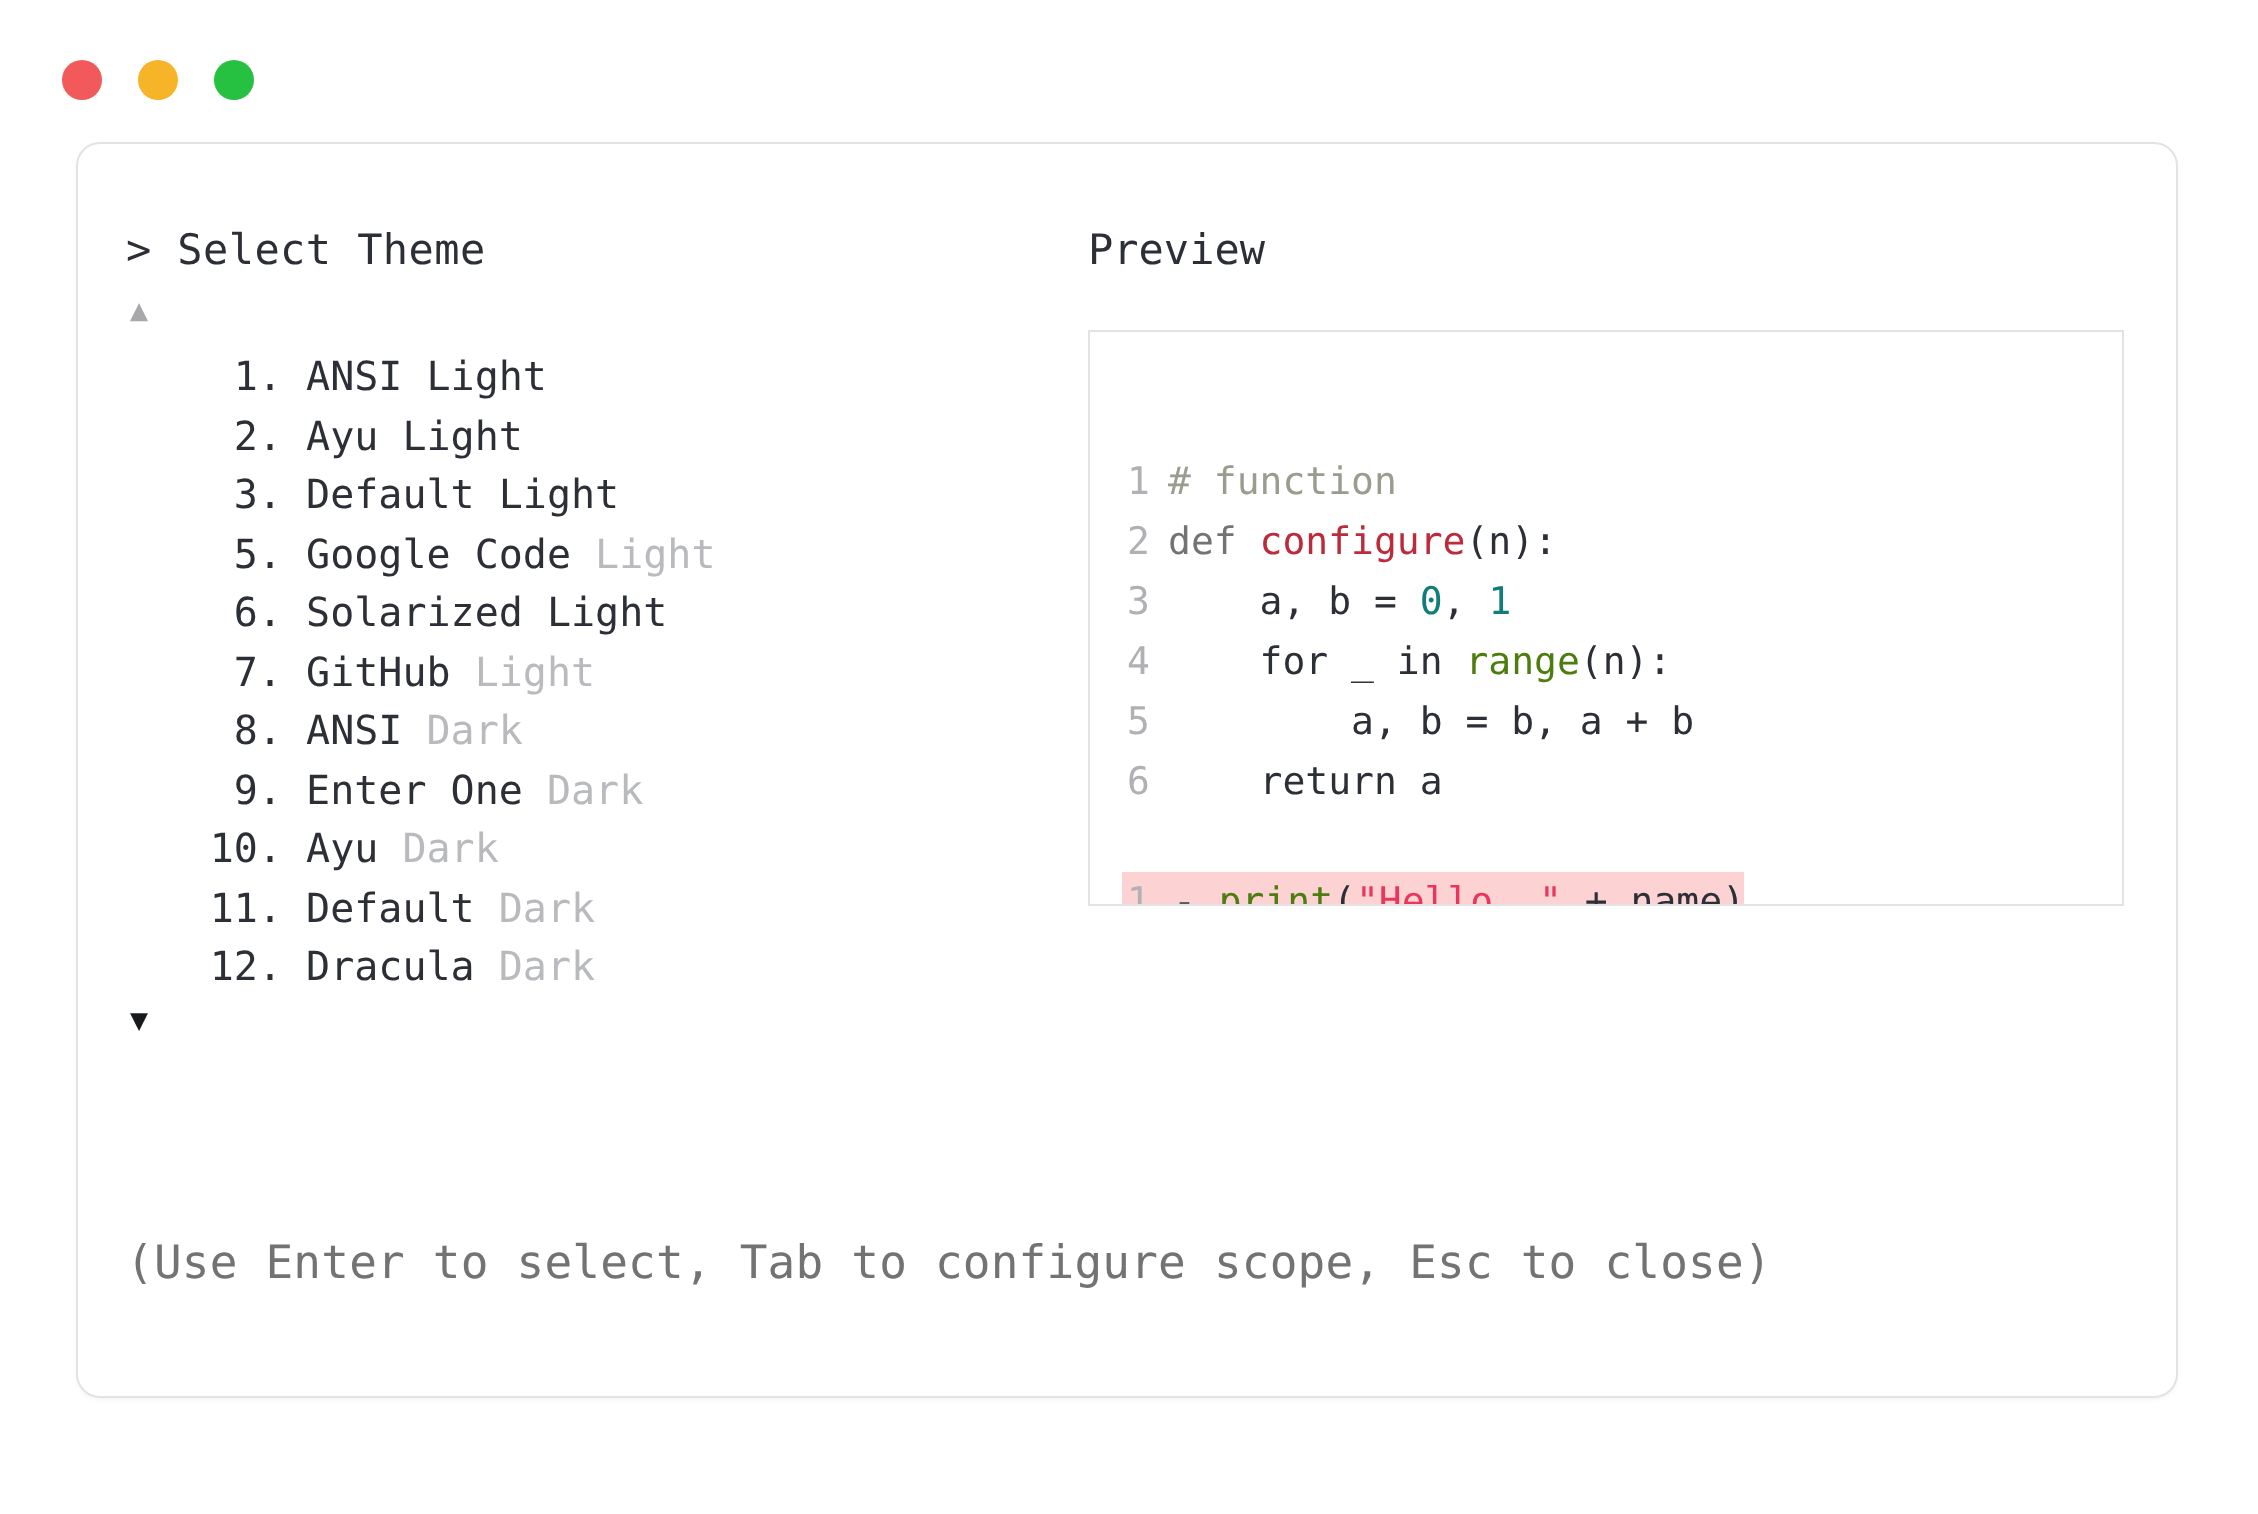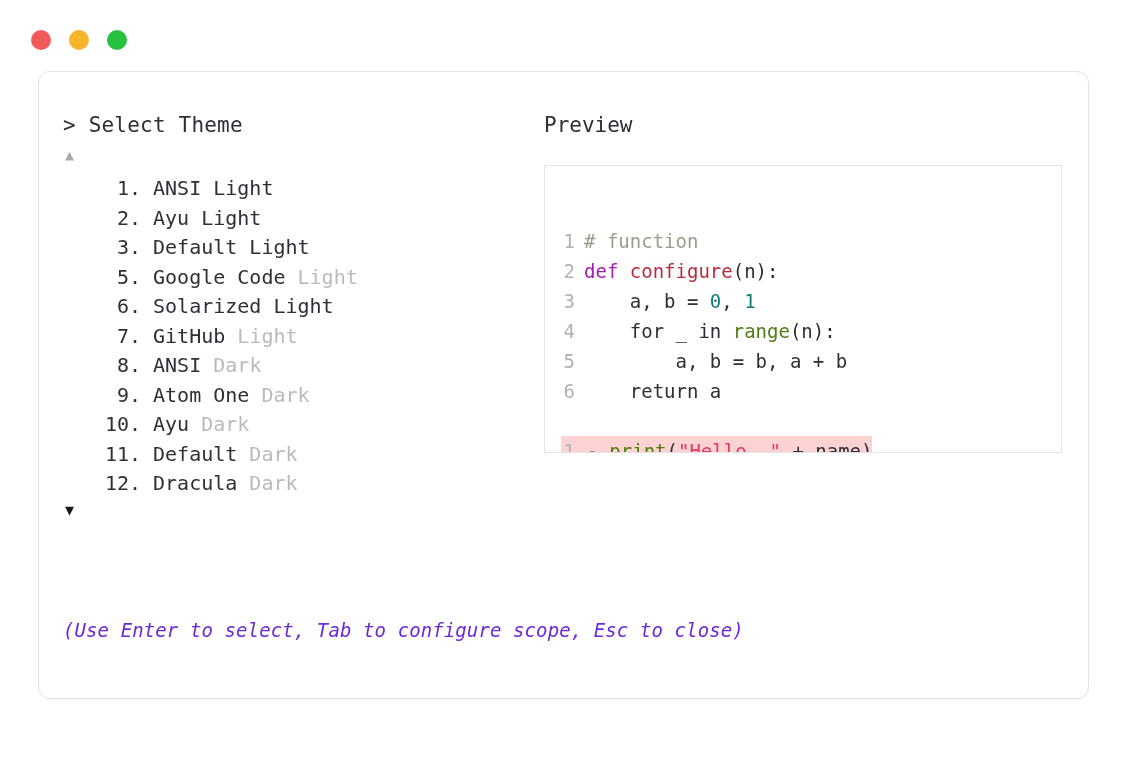--- a/index.html
+++ b/index.html
@@ -109,25 +109,24 @@
   .theme-row.selected .idx,
   .theme-row.selected .name,
   .theme-row.selected .variant { color: #10807e; }
   .variant { color: #2c2f36; white-space: pre; }
   .variant.muted { color: #b9babd; }
 
   .hint {
     position: absolute;
     left: 24px;
     top: 547px;
-    font-size: 19px;
-    color: #6d28d9;
+    font-size: 23px;
+    color: #737373;
     white-space: pre;
     letter-spacing: 0.1px;
-    font-style: italic;
   }
 
   
   .right-col {
     position: absolute;
     left: 505px;
     top: 40px;
     width: 520px;
   }
   .preview-label {
@@ -180,21 +179,21 @@
     display: inline-block;
     width: 14px;
     text-align: right;
     color: #b0b1b4;
     white-space: pre;
   }
   .diff-line .sign { color: #57595e; white-space: pre; }
 
   
   .tok-comment { color: #9a9d8e; }
-  .tok-keyword { color: #a21caf; }
+  .tok-keyword { color: #737373; }
   .tok-func    { color: #bb2b3c; }
   .tok-plain   { color: #2c2f36; }
   .tok-num     { color: #107d7a; }
   .tok-builtin { color: #4d7c0f; }
   .tok-string  { color: #e8365d; }
   .tok-prefix  { color: #bb2b3c; }
 </style>
 </head>
 <body>
 
@@ -213,21 +212,21 @@
       <div class="scroll-arrow arrow-up">▲</div>
 
       <div class="theme-list">
           <div class="theme-row"><span class="idx"> 1.</span><span class="name"> ANSI Light</span></div>
           <div class="theme-row"><span class="idx"> 2.</span><span class="name"> Ayu Light</span></div>
           <div class="theme-row"><span class="idx"> 3.</span><span class="name"> Default Light</span></div>
           <div class="theme-row"><span class="idx"> 5.</span><span class="name"> Google Code</span><span class="variant muted"> Light</span></div>
           <div class="theme-row"><span class="idx"> 6.</span><span class="name"> Solarized Light</span></div>
           <div class="theme-row"><span class="idx"> 7.</span><span class="name"> GitHub</span><span class="variant muted"> Light</span></div>
           <div class="theme-row"><span class="idx"> 8.</span><span class="name"> ANSI</span><span class="variant muted"> Dark</span></div>
-          <div class="theme-row"><span class="idx"> 9.</span><span class="name"> Atom One</span><span class="variant muted"> Dark</span></div>
+          <div class="theme-row"><span class="idx"> 9.</span><span class="name"> Enter One</span><span class="variant muted"> Dark</span></div>
           <div class="theme-row"><span class="idx">10.</span><span class="name"> Ayu</span><span class="variant muted"> Dark</span></div>
           <div class="theme-row"><span class="idx">11.</span><span class="name"> Default</span><span class="variant muted"> Dark</span></div>
           <div class="theme-row"><span class="idx">12.</span><span class="name"> Dracula</span><span class="variant muted"> Dark</span></div>
         </div>
 
       <div class="scroll-arrow arrow-down">▼</div>
     </div>
 
     <div class="hint">(Use Enter to select, Tab to configure scope, Esc to close)</div>
 

